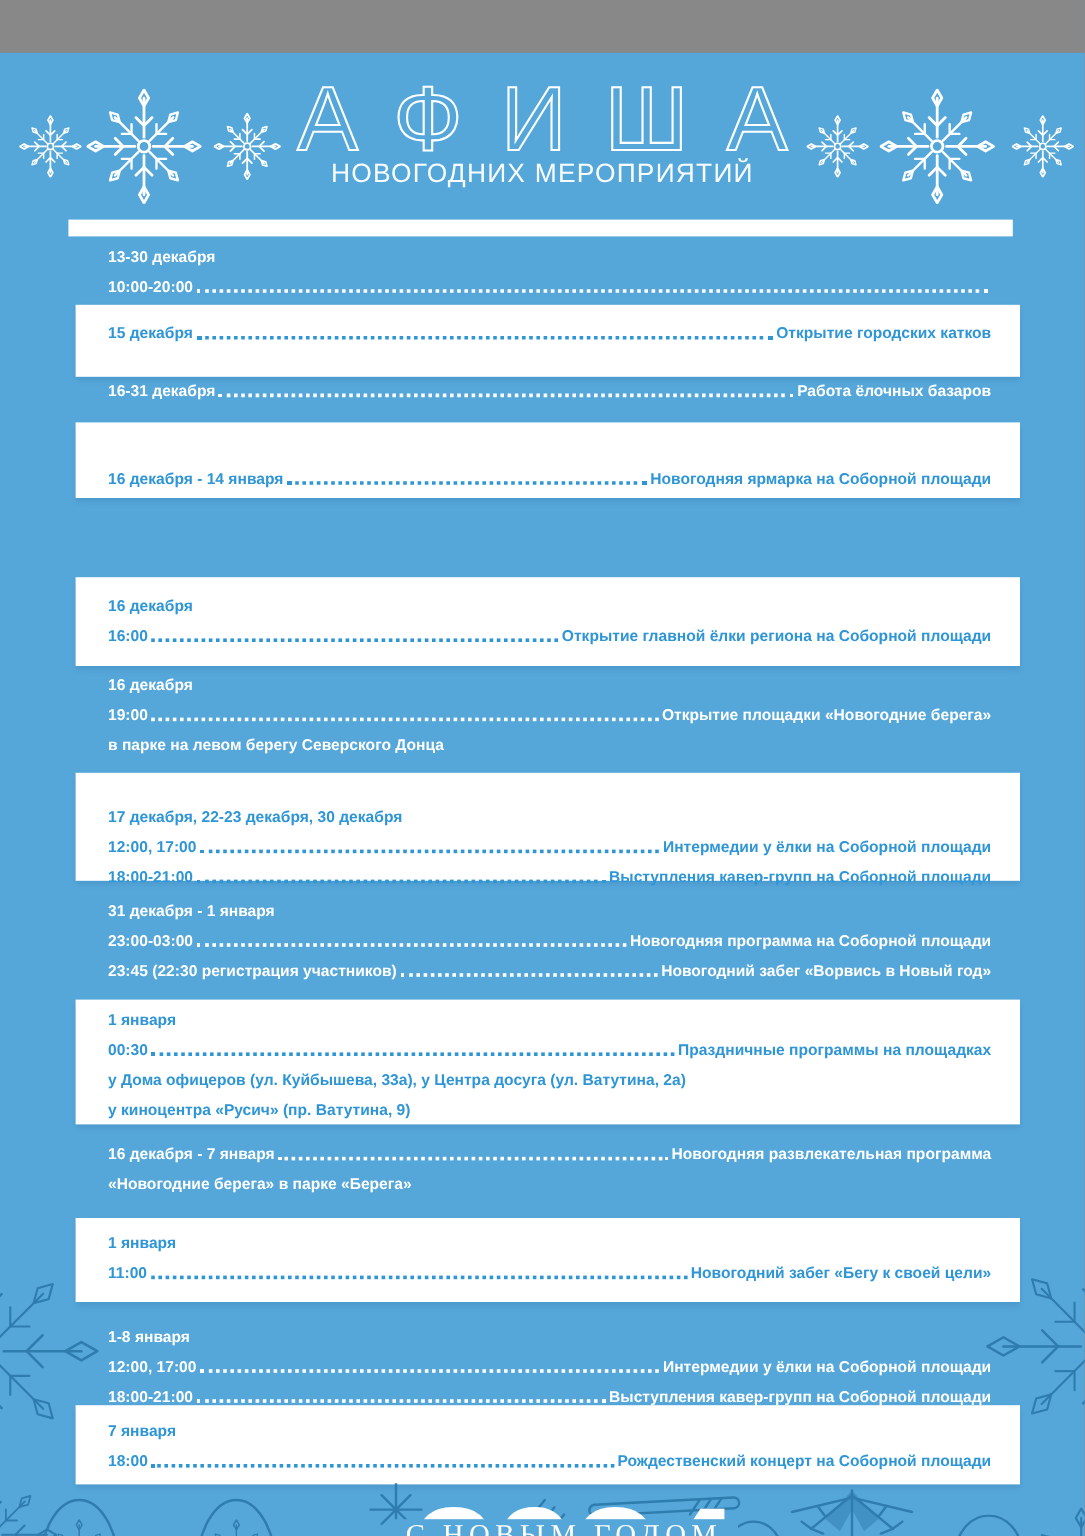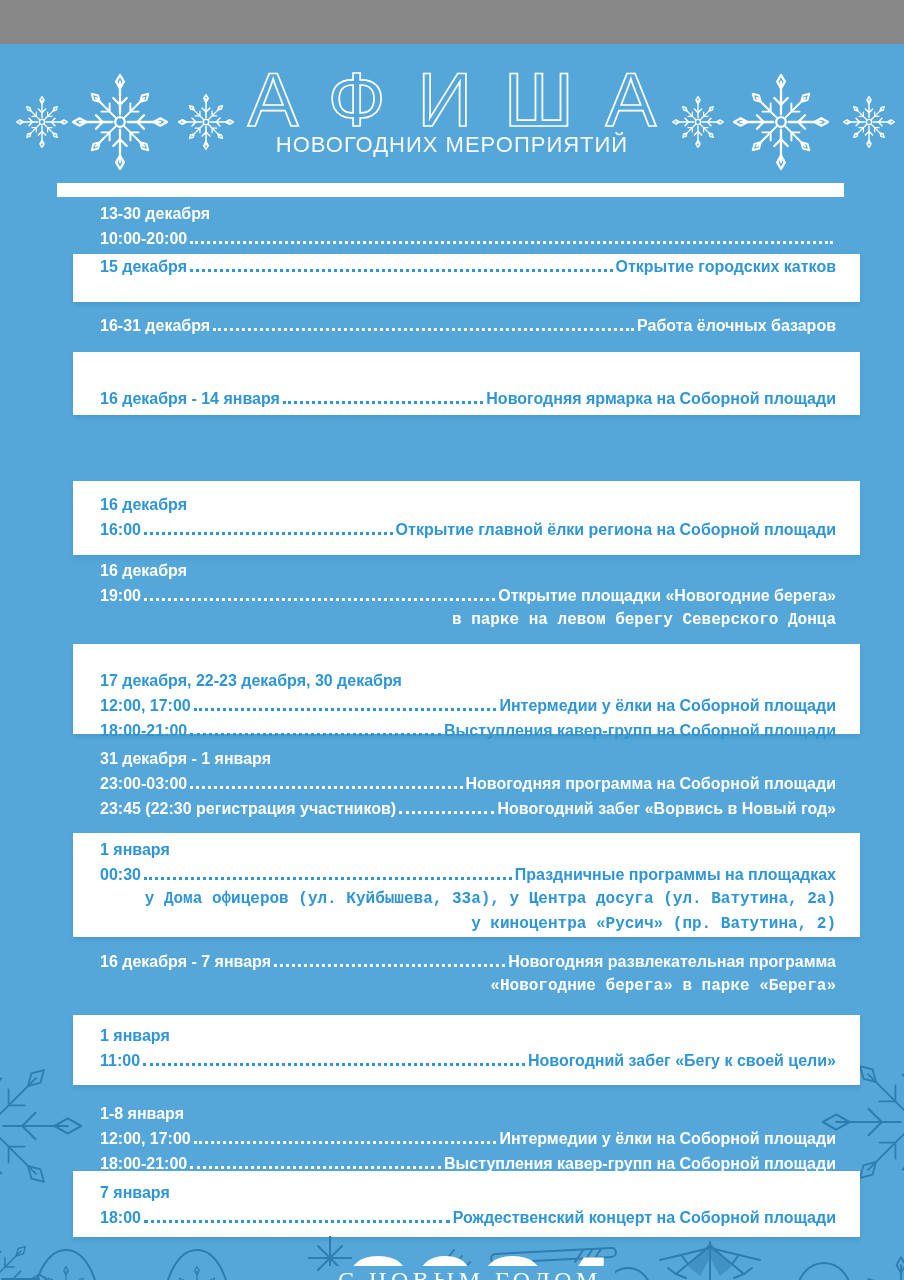--- a/index.html
+++ b/index.html
@@ -33,33 +33,33 @@
   svg.sfw{position:absolute;color:#fff;stroke:#fff;fill:none;
     stroke-linecap:round;stroke-linejoin:round;}
   svg.sfd{position:absolute;color:var(--deco);stroke:var(--deco);fill:none;
     stroke-linecap:round;stroke-linejoin:round;}
   svg.dk{position:absolute;stroke:var(--deco);color:var(--deco);fill:none;
     stroke-width:2;stroke-linecap:round;stroke-linejoin:round;}
   
   .whitebar{position:absolute;left:57px;width:787px;top:139px;height:14px;background:#fff;}
   .events{position:absolute;left:57px;top:0;width:787px;height:100%;}
   .event{
-    position:absolute;left:16px;width:100%;box-sizing:border-box;
+    position:absolute;left:6px;width:100%;box-sizing:border-box;
     padding-left:27px;padding-right:24px;
-    font-size:16px;font-weight:700;line-height:25px;white-space:nowrap;
+    font-size:13px;font-weight:700;line-height:25px;white-space:nowrap;
   }
   .event.white{background:#fff;color:var(--accent);box-shadow:0 3px 5px rgba(0,40,80,.10);}
   .event.blue{background:transparent;color:#fff;}
   .row{display:flex;align-items:flex-end;}
   .row .t-left{flex:none;}
   .row .t-right{flex:none;}
   .row .leader{flex:1;min-width:10px;border-bottom:3px dotted currentColor;margin:0 3px 7px 3px;}
-  .row.right-only{justify-content:flex-end;font-family:Liberation Mono, monospace;}
+  .row.right-only{}
   .ev1{top:153px;height:55px;padding-top:4px}
-  .ev2{top:210px;height:48px;}
+  .ev2{top:210px;height:60px;padding-top:11px}
   .ev3{top:262px;height:42px;padding-top:7px}
   .ev4{top:308px;height:63px;padding-top:34px}
   .ev5{top:437px;height:74px;padding-top:11px}
   .ev6{top:509px;height:82px;padding-top:5px}
   .ev7{top:600px;height:90px;padding-top:24px}
   .ev8{top:697px;height:82px;padding-top:5px}
   .ev9{top:789px;height:104px;padding-top:4px}
   .ev10{top:899px;height:60px;padding-top:6px}
   .ev11{top:971px;height:70px;padding-top:8px}
   .ev12{top:1041px;height:82px;padding-top:16px}
@@ -229,21 +229,21 @@
         </div>
         <div class="row">
           <span class="t-left">00:30</span>
           <span class="leader"></span>
           <span class="t-right">Праздничные программы на площадках</span>
         </div>
         <div class="row right-only">
           <span class="t-right">у Дома офицеров (ул. Куйбышева, 33а), у Центра досуга (ул. Ватутина, 2а)</span>
         </div>
         <div class="row right-only">
-          <span class="t-right">у киноцентра «Русич» (пр. Ватутина, 2)</span>
+          <span class="t-right">у киноцентра «Русич» (пр. Ватутина, 9)</span>
         </div>
       </section>
       <section class="event blue ev10">
         <div class="row">
           <span class="t-left">16 декабря - 7 января</span>
           <span class="leader"></span>
           <span class="t-right">Новогодняя развлекательная программа</span>
         </div>
         <div class="row right-only">
           <span class="t-right">«Новогодние берега» в парке «Берега»</span>

